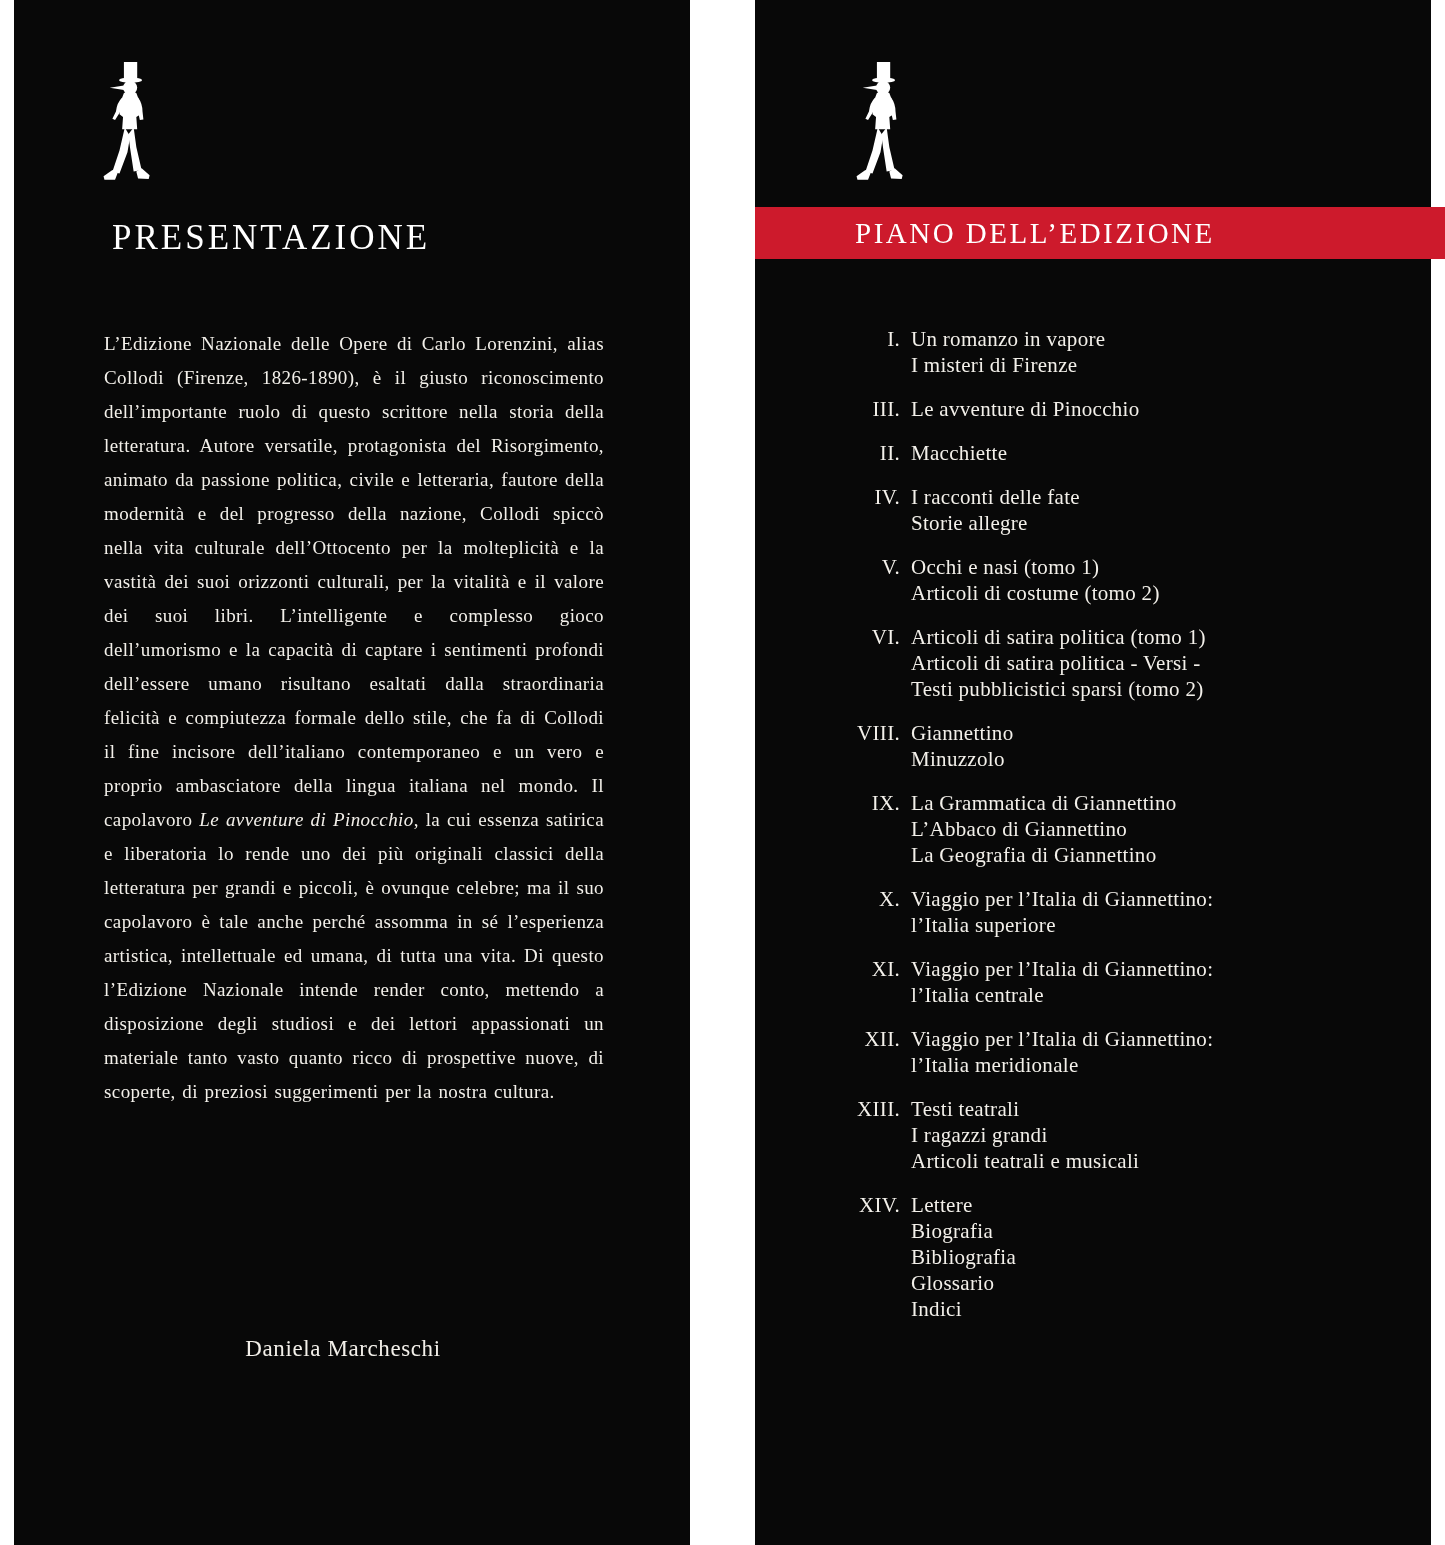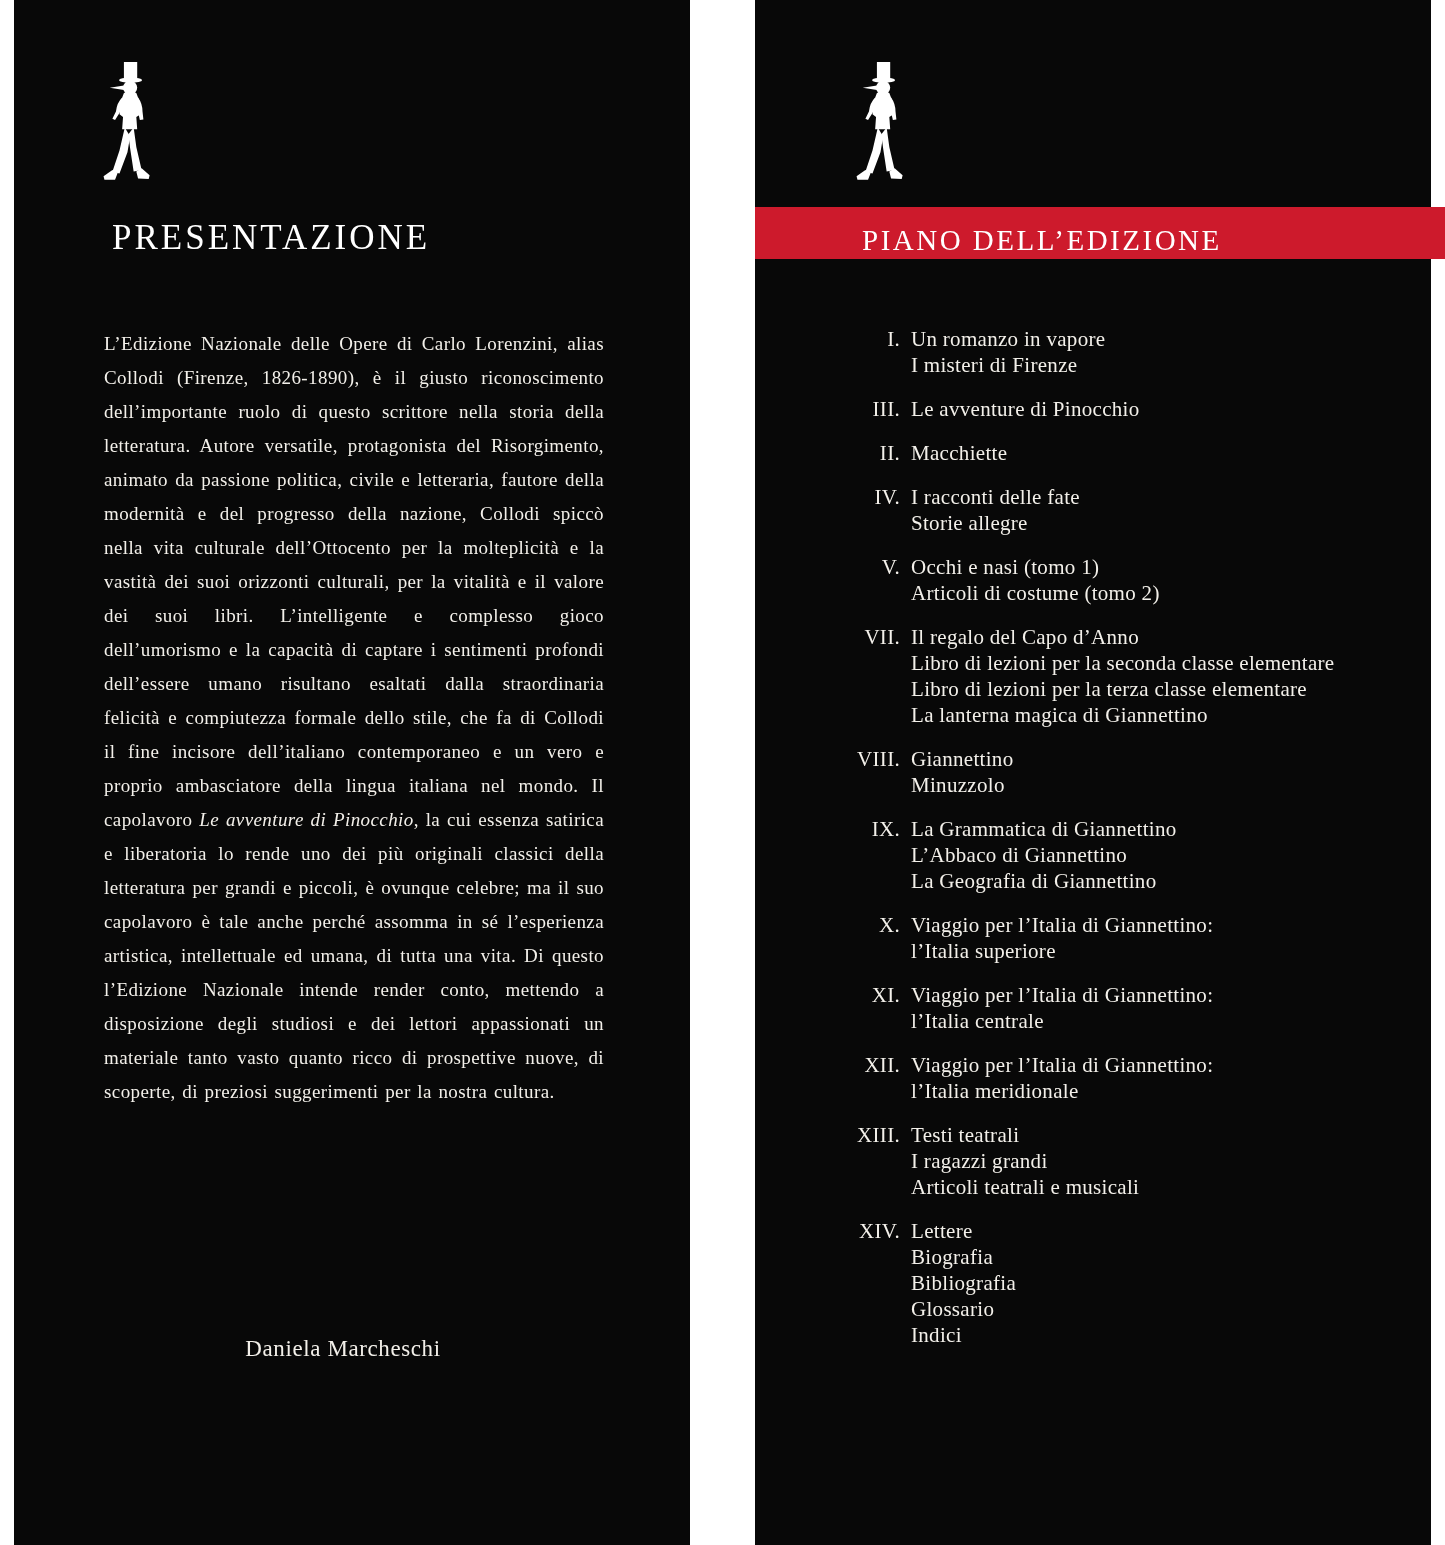--- a/index.html
+++ b/index.html
@@ -45,21 +45,21 @@
   .signature{
     position:absolute;top:1336px;left:90px;width:500px;
     text-align:center;padding-right:22px;
     font-size:23px;letter-spacing:.6px;color:var(--text);
   }
   .banner{
     position:absolute;top:207px;left:755px;width:690px;height:52px;
     background:var(--banner-red);
   }
   .banner-title{
-    margin:7px;padding-left:100px;line-height:53px;
+    margin:0;padding-left:100px;line-height:53px;
     font-size:29px;letter-spacing:2.5px;font-weight:normal;
     color:var(--banner-text);
   }
   .edition-list{
     position:absolute;top:326px;left:0;width:648px;
   }
   .edition-item{
     display:flex;margin-bottom:18px;
     font-size:21px;line-height:26px;letter-spacing:.3px;
   }
@@ -146,26 +146,25 @@
           </div>
         </div>
         <div class="edition-item">
           <div class="numeral">V.</div>
           <div class="lines">
             <div>Occhi e nasi (tomo 1)</div>
             <div>Articoli di costume (tomo 2)</div>
           </div>
         </div>
         <div class="edition-item">
-          <div class="numeral">VII.</div>
-          <div class="lines">
-            <div>Il regalo del Capo d’Anno</div>
-            <div>Libro di lezioni per la seconda classe elementare</div>
-            <div>Libro di lezioni per la terza classe elementare</div>
-            <div>La lanterna magica di Giannettino</div>
+          <div class="numeral">VI.</div>
+          <div class="lines">
+            <div>Articoli di satira politica (tomo 1)</div>
+            <div>Articoli di satira politica - Versi -</div>
+            <div>Testi pubblicistici sparsi (tomo 2)</div>
           </div>
         </div>
         <div class="edition-item">
           <div class="numeral">VIII.</div>
           <div class="lines">
             <div>Giannettino</div>
             <div>Minuzzolo</div>
           </div>
         </div>
         <div class="edition-item">

